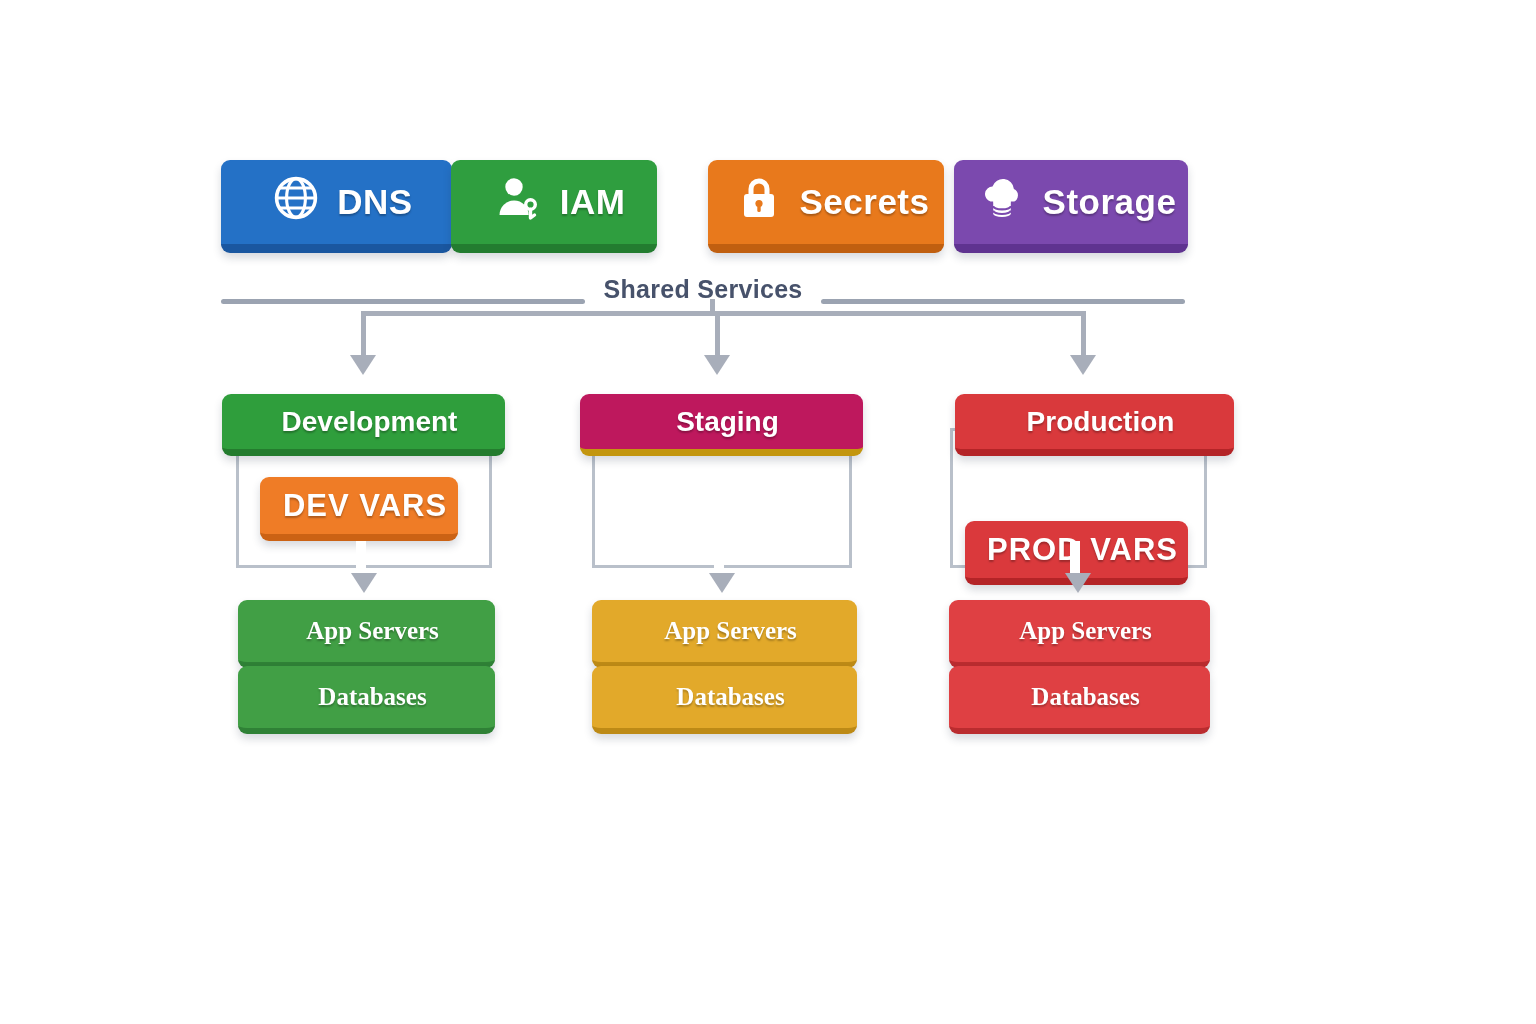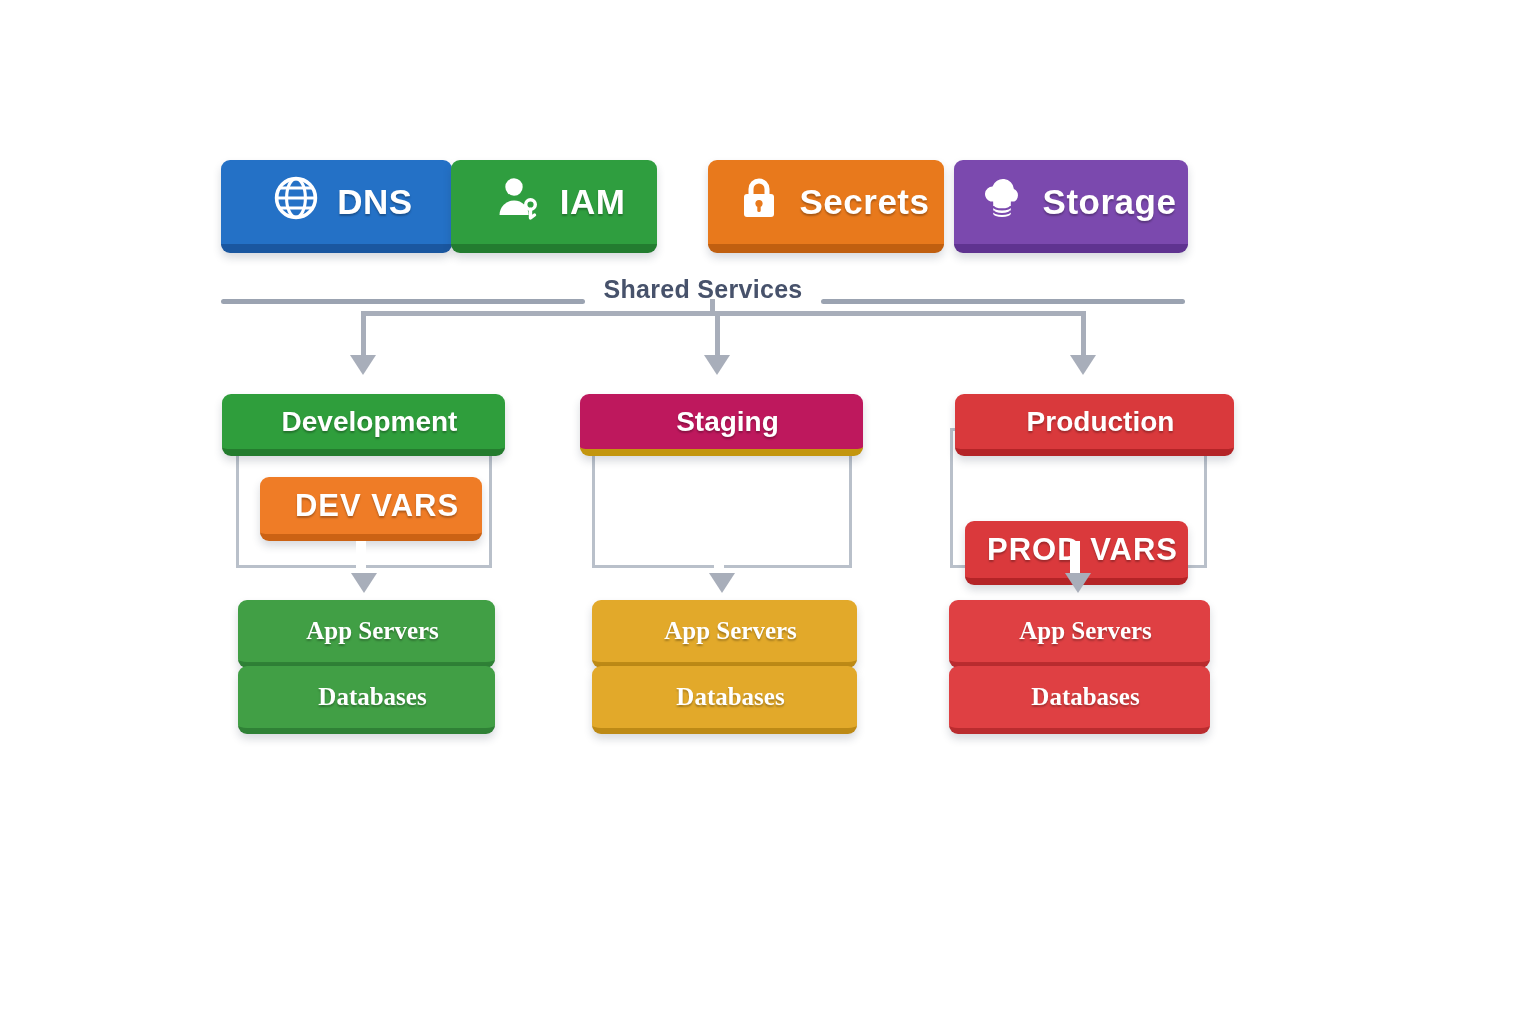--- a/index.html
+++ b/index.html
@@ -55,21 +55,21 @@
 
   .vars-frame {
     position:absolute; top:428px; height:140px;
     border:3px solid #b9c0ca; z-index:1; background:transparent;
   }
   .frame-dev  { left:236px; width:256px; }
   .frame-stg  { left:592px; width:260px; }
   .frame-prod { left:950px; width:257px; }
 
   .vars { top:477px; height:64px; font-size:31px; letter-spacing:1px; border-bottom:7px solid; z-index:2; }
-  .vars-dev  { left:260px; width:222px; background:#ef7c26; border-bottom-color:#cb6214; }
+  .vars-dev  { left:260px; width:198px; background:#ef7c26; border-bottom-color:#cb6214; }
   .vars-stg  { left:611px; width:222px; background:#e9bb20; border-bottom-color:#c3960f; }
   .vars-prod { left:965px; width:223px; background:#da393c; border-bottom-color:#b42427;margin-top:44px; }
 
   .col-stem {
     position:absolute; top:541px; height:34px; width:6px; background:#a8aeba;
     border-left:5px solid #fff; border-right:5px solid #fff; z-index:3;
     background-clip:padding-box;
   }
   .cstem-dev { left:356px; } .cstem-stg { left:714px; } .cstem-prod { left:1070px; }
   .col-ah { z-index:3; }

